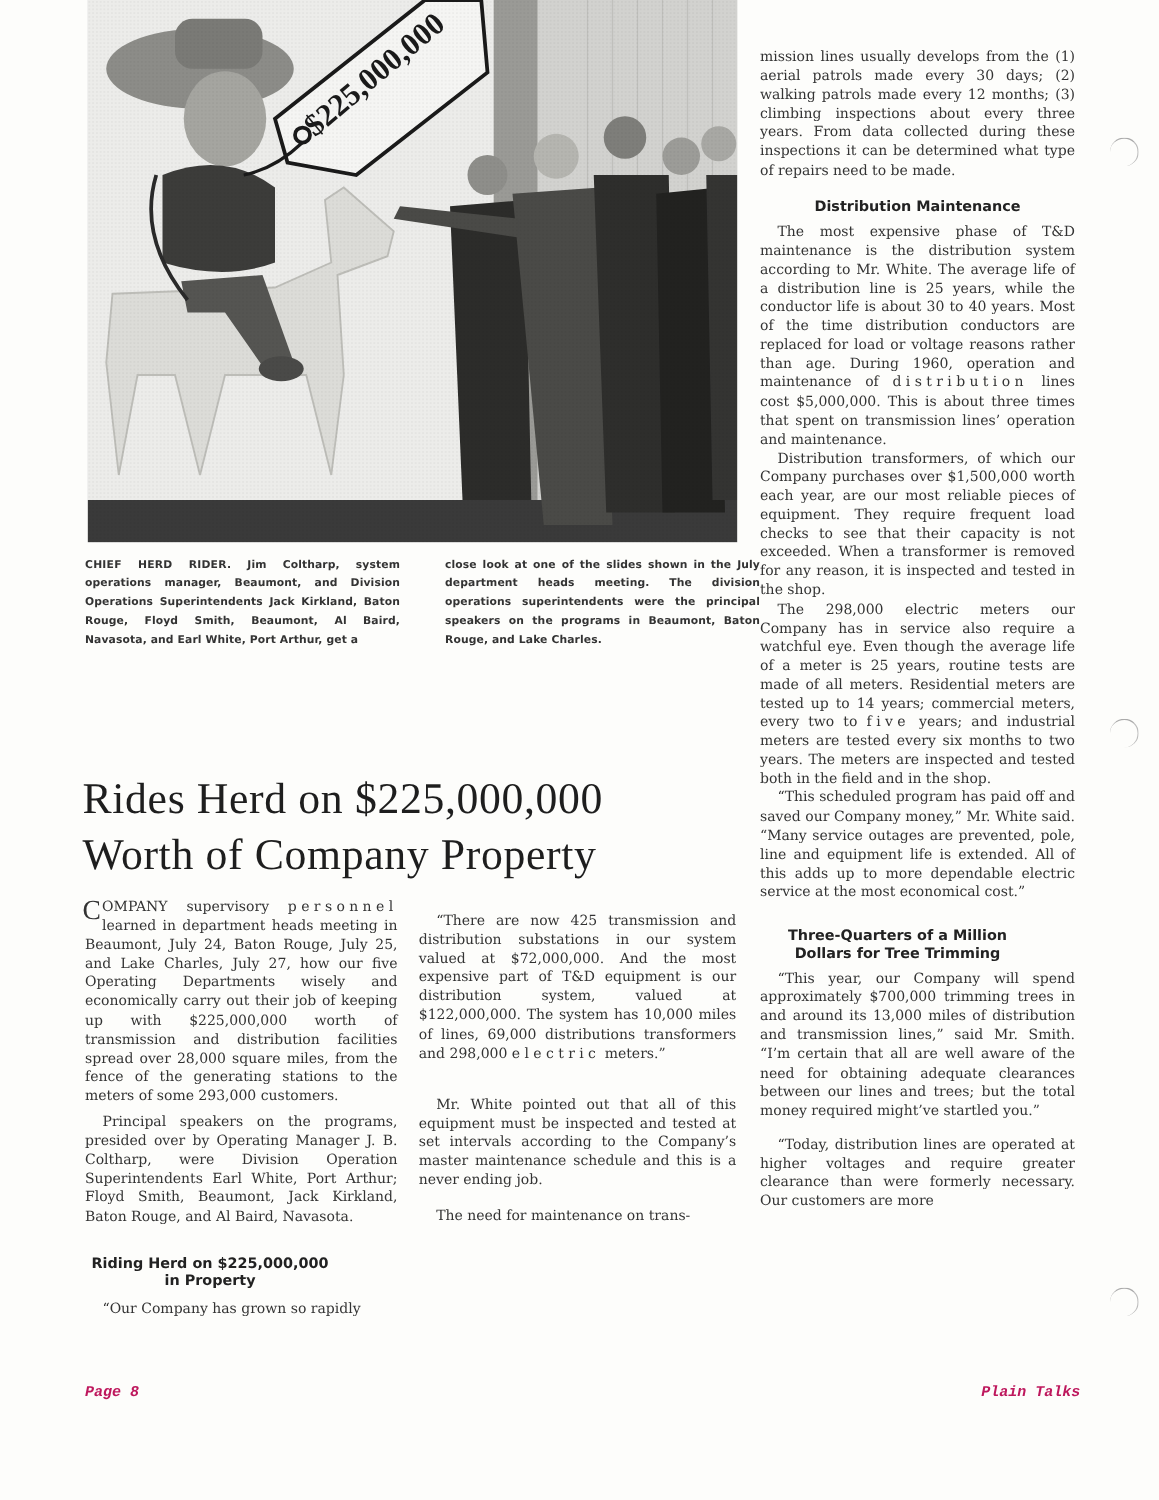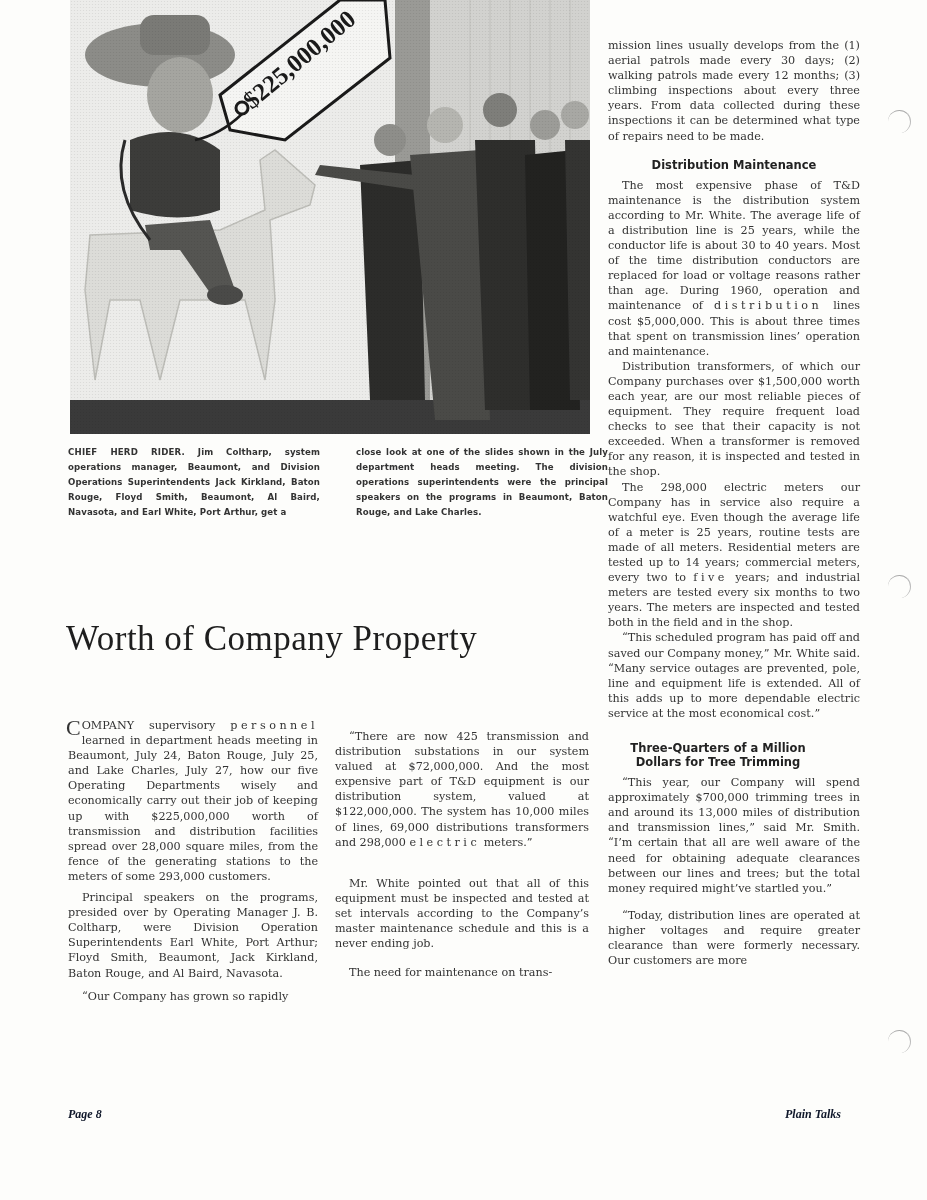--- a/index.html
+++ b/index.html
@@ -39,21 +39,21 @@
   .col p.gap { margin-top: 11px; }
   .col1 { left: 68px; top: 718px; width: 250px; }
   .col2 { left: 335px; top: 718px; width: 254px; }
   .col3 { left: 608px; top: 38px; width: 252px; }
   .subhead {
     font-family: "DejaVu Sans", sans-serif; font-weight: bold; font-size: 11.5px; line-height: 14px;
     color: #222; margin: 14px 0 6px 0; text-indent: 0; text-align: center;
   }
   .dropcap { font-size: 22px; line-height: 14px; float: left; margin: 3px 1px 0 -2px; font-family: "Liberation Serif", serif; }
   .spaced { letter-spacing: 3.5px; }
-  .footer { position: absolute; top: 1107px; font-family: Liberation Serif, serif; font-weight: bold; font-style: italic; font-size: 12px; color: #0f172a; }
+  .footer { position: absolute; top: 1107px; font-family: Liberation Mono, monospace; font-weight: bold; font-style: italic; font-size: 12px; color: #be185d; }
   .footer.left { left: 68px; }
   .footer.right { left: 785px; }
   .bindmark { position: absolute; width: 22px; height: 22px; border-radius: 50%; border-top: 1.5px solid #aaa; border-right: 1.5px solid #bbb; }
 </style>
 </head>
 <body>
 
 <div class="photo">
   <svg viewBox="0 0 520 434" preserveAspectRatio="none">
     <defs>
@@ -120,26 +120,28 @@
   </svg>
 </div>
 
 <div class="caption c1"><b>CHIEF HERD RIDER.</b><span> Jim Coltharp, system operations manager, Beaumont, and Division Operations Superintendents Jack Kirkland, Baton Rouge, Floyd Smith, Beaumont, Al Baird, Navasota, and Earl White, Port Arthur, get a</span></div>
 <div class="caption c2">close look at one of the slides shown in the July department heads meeting. The division operations superintendents were the principal speakers on the programs in Beaumont, Baton Rouge, and Lake Charles.</div>
 
 <div class="kicker">
 </div>
 
 <div class="headline">
+  <div>Rides Herd on $225,000,000</div>
   <div>Worth of Company Property</div>
 </div>
 
 <div class="col col1">
   <p class="noindent"><span class="dropcap">C</span><span>OMPANY supervisory </span><span class="spaced">personnel</span><span> learned in department heads meeting in Beaumont, July 24, Baton Rouge, July 25, and Lake Charles, July 27, how our five Operating Departments wisely and economically carry out their job of keeping up with $225,000,000 worth of transmission and distribution facilities spread over 28,000 square miles, from the fence of the generating stations to the meters of some 293,000 customers.</span></p>
   <p style="margin-top:6px">Principal speakers on the programs, presided over by Operating Manager J. B. Coltharp, were Division Operation Superintendents Earl White, Port Arthur; Floyd Smith, Beaumont, Jack Kirkland, Baton Rouge, and Al Baird, Navasota.</p>
+  <div class="subhead" style="margin-top:22px; width:200px">Riding Herd on $225,000,000 in Property</div>
   <p style="margin-top:8px">“Our Company has grown so rapidly</p>
 </div>
 
 <div class="col col2">
   <p class="gap"><span>“There are now 425 transmission and distribution substations in our system valued at $72,000,000. And the most expensive part of T&amp;D equipment is our distribution system, valued at $122,000,000. The system has 10,000 miles of lines, 69,000 distributions transformers and 298,000 </span><span class="spaced">electric</span><span> meters.”</span></p>
   <p class="gap" style="margin-top:26px">Mr. White pointed out that all of this equipment must be inspected and tested at set intervals according to the Company’s master maintenance schedule and this is a never ending job.</p>
   <p class="gap" style="margin-top:14px">The need for maintenance on trans-</p>
 </div>
 
 <div class="col col3">

